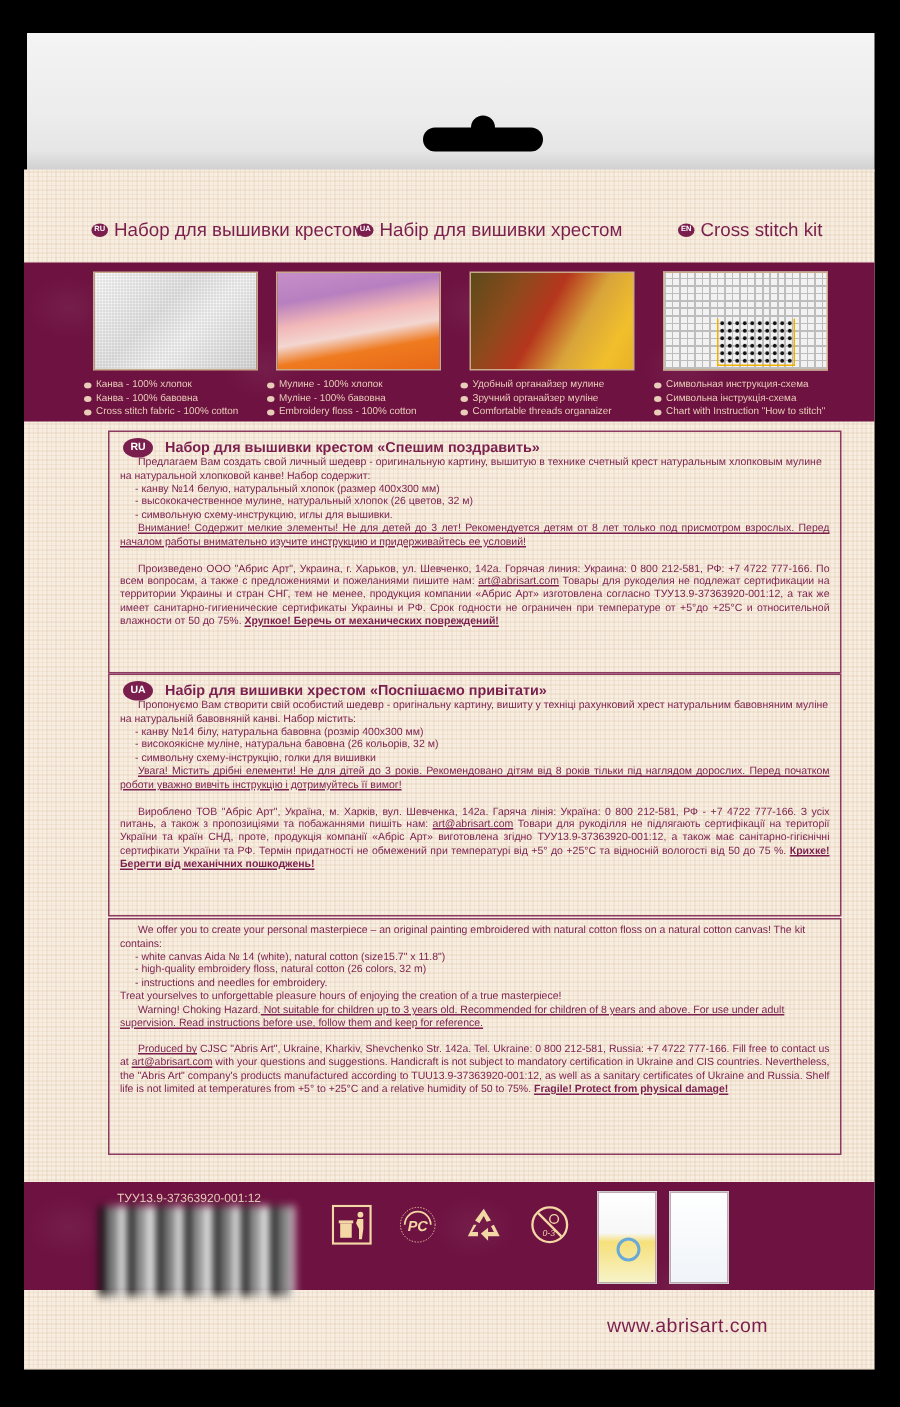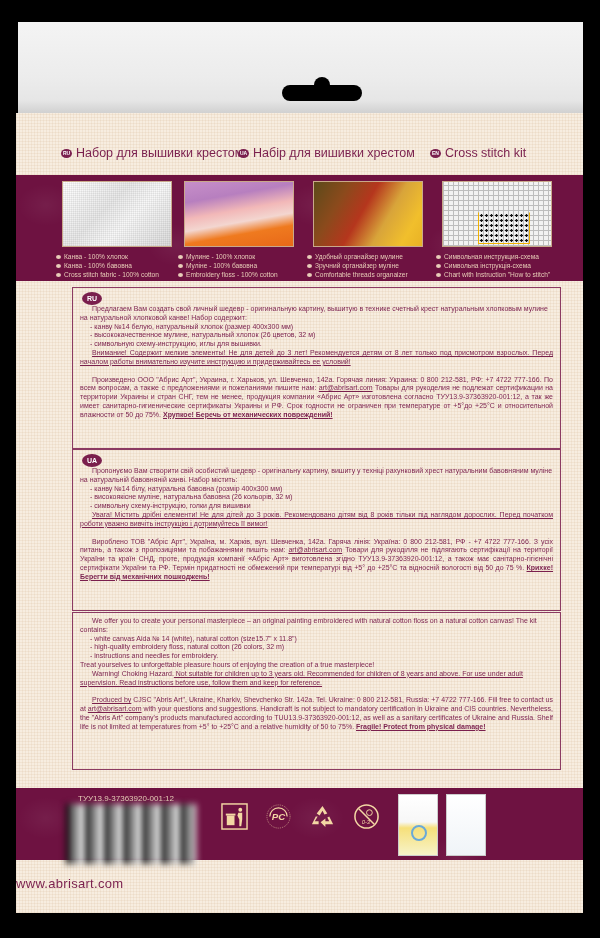--- a/index.html
+++ b/index.html
@@ -25,21 +25,21 @@
     background-image:
       repeating-linear-gradient(0deg, rgba(214,184,150,0.18) 0 1px, transparent 1px 3px),
       repeating-linear-gradient(90deg, rgba(214,184,150,0.18) 0 1px, transparent 1px 3px);
   }
 
   .kit-titles {
     position: absolute; left: 45px; top: 30px; width: 520px; height: 20px;
     display: flex; align-items: center; color: #7a1f4d; font-size: 12.5px;
   }
   .kit-title { display: flex; align-items: center; gap: 4px; position: absolute; white-space: nowrap; }
-  .kt-ru { left: 0; } .kt-ua { left: 177px; } .kt-en { left: 369px; }
+  .kt-ru { left: 0; } .kt-ua { left: 177px; } .kt-en { left: 391px; }
   .flag-dot {
     display: inline-flex; align-items: center; justify-content: center;
     width: 11px; height: 9px; border-radius: 50%; background: #7a1f4d; color: #fff;
     font-size: 5px; font-weight: bold;
   }
 
   .band {
     position: absolute; left: 0; width: 567px;
     background-color: #6e1241;
     background-image:
@@ -108,21 +108,21 @@
   }
   .icon-row { position: absolute; left: 205px; top: 15px; display: flex; gap: 17px; align-items: center; }
   .sym { width: 27px; height: 27px; color: #f3d7a4; display: flex; align-items: center; justify-content: center; font-style: italic; }
   .sym svg { width: 27px; height: 27px; }
   .cert { position: absolute; top: 6px; width: 40px; height: 62px; border: 1px solid #ccc; }
   .cert1 { left: 382px; background: linear-gradient(180deg, #fff 0%, #f7f7f7 45%, #f6e07a 55%, #f7f3c9 100%); }
   .cert2 { left: 430px; background: linear-gradient(180deg, #fff 0%, #f0f4f8 100%); }
   .cert .seal { position: absolute; left: 12px; top: 30px; width: 16px; height: 16px; border-radius: 50%; border: 2px solid #69a9d8; }
 
   .site-url {
-    position: absolute; top: 763px; left: 0; width: 496px; text-align: left;
+    position: absolute; top: 763px; left: 0; width: 496px; text-align: right;
     color: #7a1f4d; font-size: 13px; letter-spacing: 0.3px;
   }
 </style>
 </head>
 <body>
 
 <div class="pkg-top">
   <div class="hang-hole"></div>
 </div>
 
@@ -210,33 +210,35 @@
             <span class="bullet"></span>
             <span>Chart with Instruction "How to stitch"</span>
           </li>
       </ul>
     </div>
   </div>
 
   <div class="text-box box-ru">
     <div class="box-head">
       <span class="flag-dot">RU</span>
+      <span>Набор для вышивки крестом «Спешим поздравить»</span>
     </div>
     <p class="indent">Предлагаем Вам создать свой личный шедевр - оригинальную картину, вышитую в технике счетный крест натуральным  хлопковым мулине на натуральной хлопковой канве! Набор содержит:</p>
     <p class="list-item">- канву №14 белую, натуральный хлопок (размер 400х300 мм)</p>
     <p class="list-item">- высококачественное мулине, натуральный хлопок (26 цветов, 32 м)</p>
     <p class="list-item">- символьную схему-инструкцию, иглы для вышивки.</p>
     <p class="indent u just">Внимание! Содержит мелкие элементы! Не для детей до 3 лет! Рекомендуется детям от 8 лет только под присмотром взрослых. Перед началом работы внимательно изучите инструкцию и придерживайтесь ее условий!</p>
     <div class="spacer"></div>
     <p class="indent just"><span>Произведено ООО "Абрис Арт", Украина, г. Харьков, ул. Шевченко, 142а. Горячая линия: Украина: 0 800 212-581, РФ: +7 4722 777-166. По всем вопросам, а также с предложениями и пожеланиями пишите нам:</span> <span class="u">art@abrisart.com</span><span> Товары для рукоделия не подлежат сертификации на территории Украины и стран СНГ, тем не менее, продукция компании «Абрис Арт» изготовлена согласно ТУУ13.9-37363920-001:12, а так же имеет санитарно-гигиенические сертификаты Украины и РФ. Срок годности не ограничен при температуре от +5°до +25°С и относительной влажности от 50 до 75%. </span><span class="u b">Хрупкое! Беречь от механических повреждений!</span></p>
   </div>
 
   <div class="text-box box-ua">
     <div class="box-head">
       <span class="flag-dot">UA</span>
+      <span>Набір для вишивки хрестом «Поспішаємо привітати»</span>
     </div>
     <p class="indent">Пропонуємо Вам створити свій особистий шедевр - оригінальну картину, вишиту у техніці рахунковий хрест натуральним бавовняним муліне на натуральній бавовняній канві. Набор містить:</p>
     <p class="list-item">- канву №14 білу, натуральна бавовна (розмір 400х300 мм)</p>
     <p class="list-item">- високоякісне муліне, натуральна бавовна (26 кольорів, 32 м)</p>
     <p class="list-item">- символьну схему-інструкцію, голки для вишивки</p>
     <p class="indent u just">Увага! Містить дрібні елементи! Не для дітей до 3 років. Рекомендовано дітям від 8 років тільки під наглядом дорослих.  Перед початком роботи уважно вивчіть інструкцію і дотримуйтесь її вимог!</p>
     <div class="spacer"></div>
     <p class="indent just"><span>Вироблено  ТОВ "Абріс Арт", Україна, м. Харків, вул. Шевченка, 142а. Гаряча лінія: Україна: 0 800 212-581, РФ - +7 4722 777-166. З усіх питань, а також з пропозиціями та побажаннями пишіть нам: </span><span class="u">art@abrisart.com</span><span>  Товари для рукоділля не підлягають сертифікації на території України та країн СНД, проте, продукція компанії «Абріс Арт» виготовлена згідно ТУУ13.9-37363920-001:12, а також має санітарно-гігієнічні сертифікати України та РФ. Термін придатності не обмежений при температурі від +5° до +25°С та відносній вологості від 50 до 75 %. </span><span class="u b">Крихке! Берегти від механічних пошкоджень!</span></p>
   </div>
 

